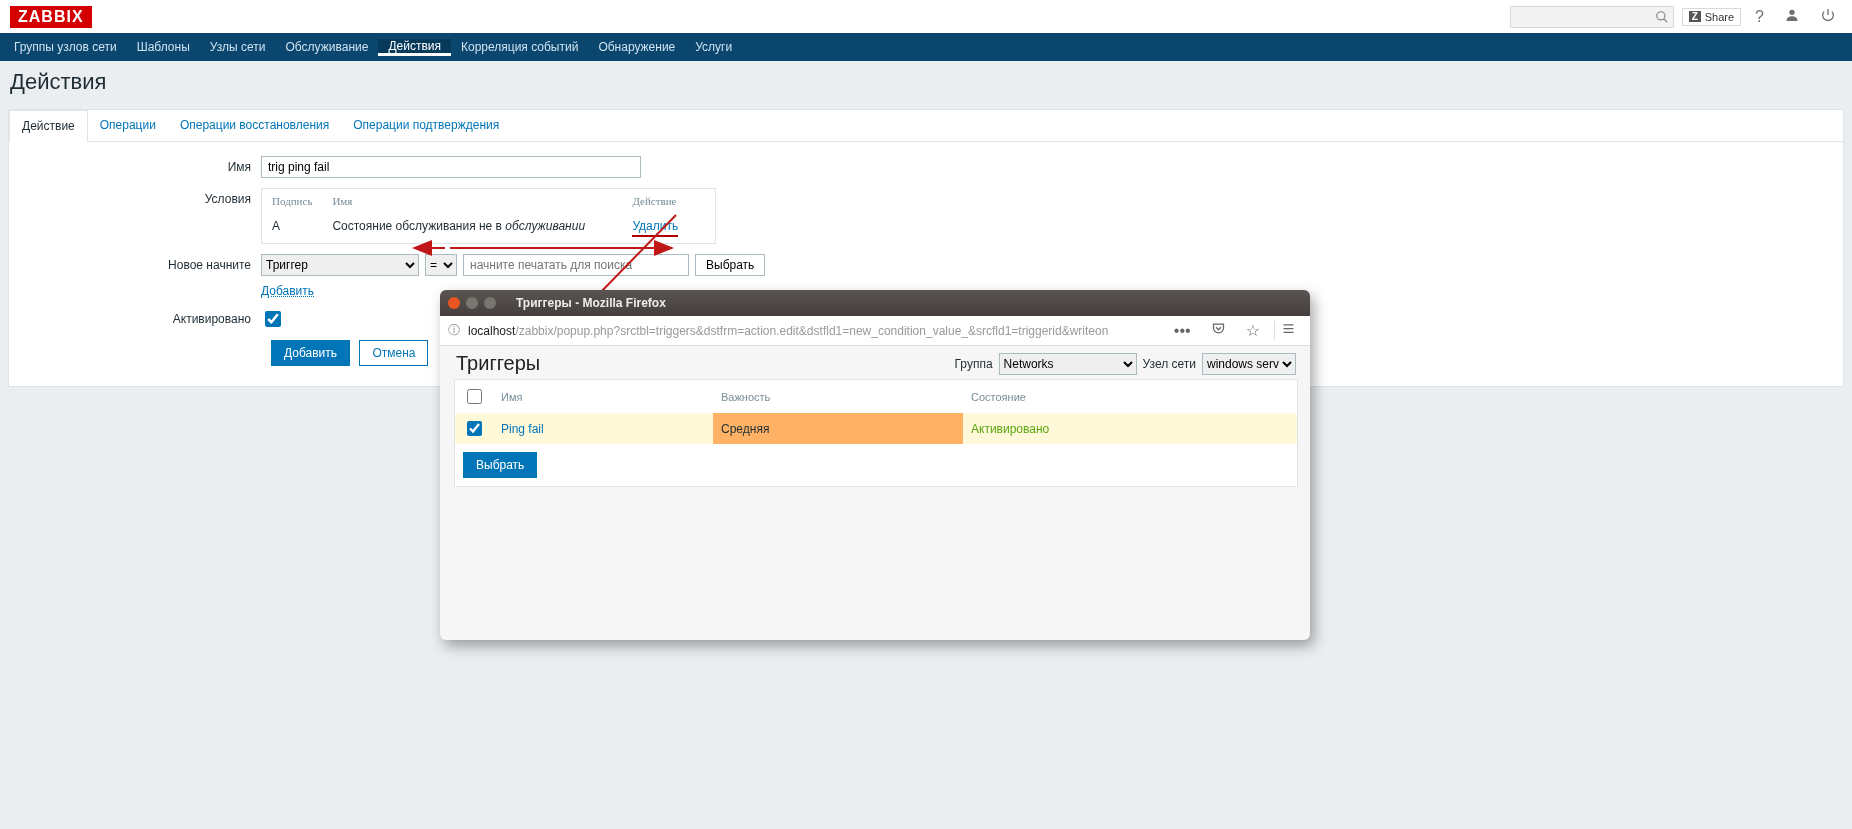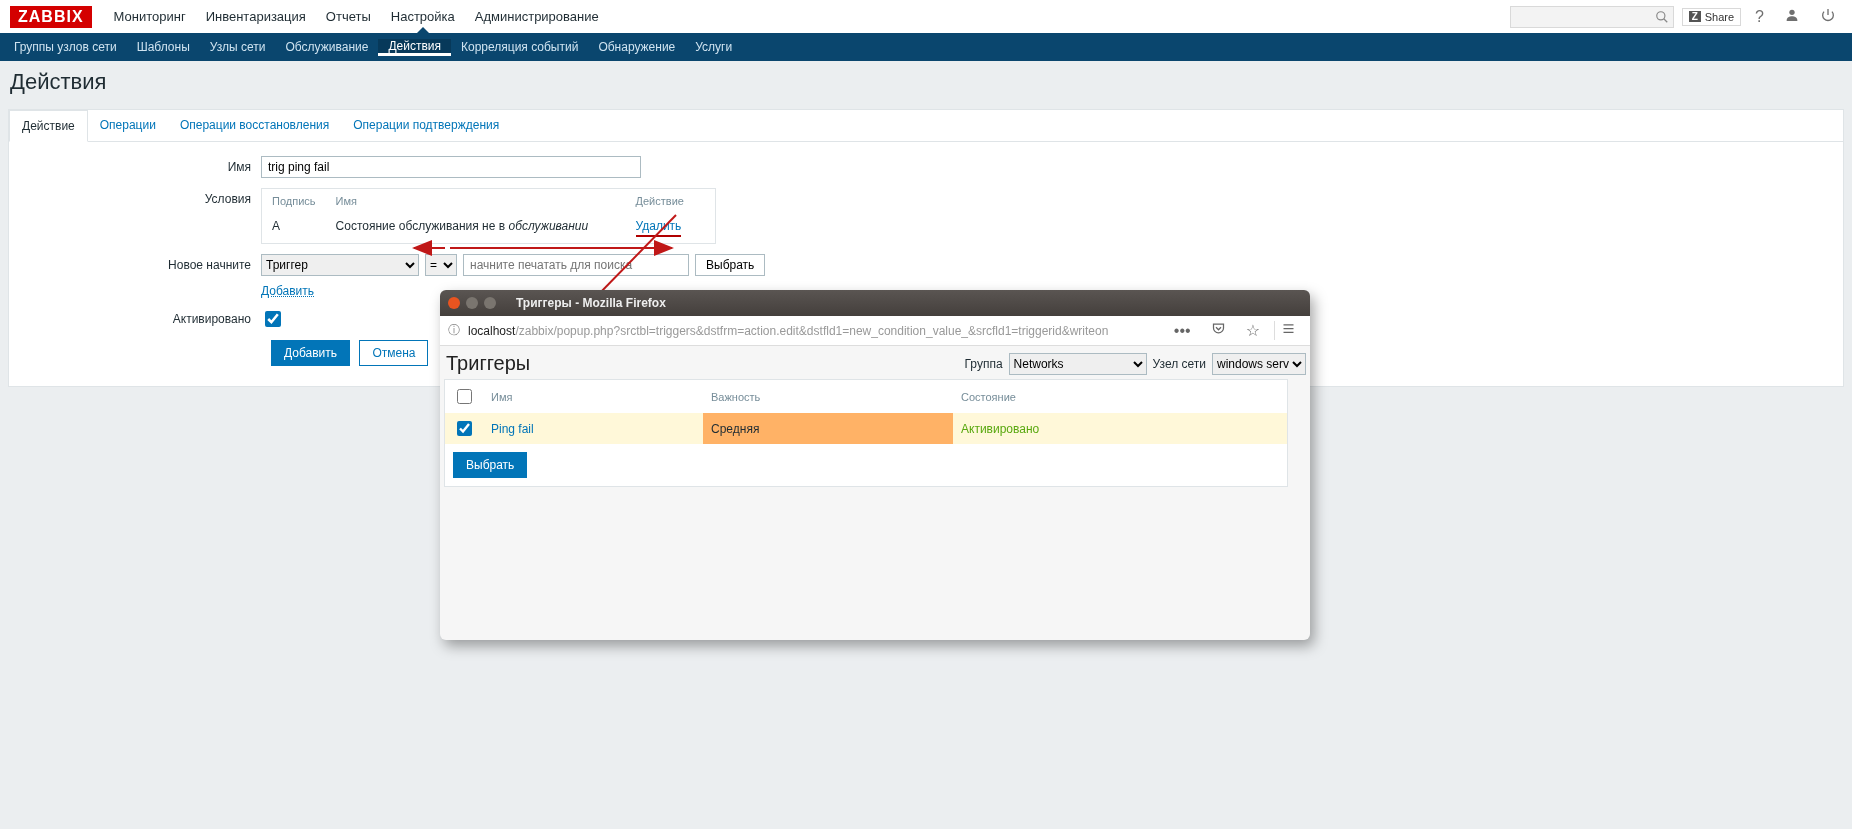--- a/index.html
+++ b/index.html
@@ -35,21 +35,21 @@
   .tabs .tab { padding:8px 12px; cursor:pointer; color:#0275b8; font-size:12px; }
   .tabs .tab.active { color:#1f2c33; border:1px solid #dfe4e7; border-bottom:1px solid #fff; margin-bottom:-1px; background:#fff; }
 
   .form { padding:14px 14px 20px; }
   .row { display:flex; align-items:flex-start; margin-bottom:10px; }
   .row > label { width:238px; text-align:right; padding:4px 10px 0 0; color:#1f2c33; }
   .row > .value { display:flex; flex-direction:column; }
 
   .text-input { border:1px solid #acbbc2; height:22px; padding:0 6px; font-size:12px; width:380px; }
   .cond-table { border:1px solid #dfe4e7; width:455px; border-collapse:collapse; }
-  .cond-table th { text-align:left; font-weight:normal; color:#768d99; padding:6px 10px; font-size:11px; }
+  .cond-table th { text-align:left; font-weight:normal; color:#768d99; padding:6px 10px; font-size:11px;font-family:Liberation Serif, serif; }
   .cond-table td { padding:6px 10px; font-size:12px; vertical-align:top; }
   .cond-table .delete-underline { border-bottom:2px solid #b00000; padding-bottom:2px; display:inline-block; }
 
   .newcond-row { display:flex; align-items:center; gap:6px; }
   .newcond-row select { border:1px solid #acbbc2; height:22px; font-size:12px; }
   .newcond-row .sel1 { width:158px; }
   .newcond-row .sel2 { width:32px; }
   .newcond-row .search-trig { border:1px solid #acbbc2; height:22px; padding:0 6px; font-size:12px; width:226px; color:#aaa; }
   .newcond-row .btn { border:1px solid #acbbc2; background:#fff; height:22px; padding:0 10px; font-size:12px; cursor:pointer; }
   .add-link { margin-top:8px; color:#0275b8; text-decoration:underline dotted; cursor:pointer; font-size:12px; display:inline-block;}
@@ -72,21 +72,21 @@
   .win-dot.max { background:#7a756f; }
   .popup-title { margin-left:14px; font-weight:bold; color:#eee; }
 
   .popup-urlbar { height:30px; background:#fff; border-bottom:1px solid #ddd; display:flex; align-items:center; padding:0 8px; gap:8px; color:#555; font-size:12px;}
   .popup-urlbar .info-icon { color:#888; }
   .popup-urlbar .url-host { color:#222; }
   .popup-urlbar .url-rest { color:#999; }
   .popup-urlbar .spacer { flex:1; }
   .url-right-icon { color:#666; padding:0 6px; cursor:pointer; font-size:16px;}
 
-  .popup-body { padding:6px 4px 10px; display:flex; flex-direction:column; flex:1; }
+  .popup-body { padding:6px 14px 10px; display:flex; flex-direction:column; flex:1; }
   .popup-body .trig-header { display:flex; align-items:center; justify-content:flex-end; gap:6px; margin-bottom:4px;}
   .popup-body .trig-header-title { font-size:20px; margin-right:auto; margin-left:2px; color:#222; }
   .popup-body select { border:1px solid #acbbc2; height:22px; font-size:12px; }
   .popup-body .grp-select { width:138px; }
   .popup-body .host-select { width:94px; }
 
   .trig-table { border:1px solid #dfe4e7; border-collapse:collapse; width:844px; background:#fff; }
   .trig-table th { text-align:left; font-weight:normal; color:#768d99; padding:6px 8px; font-size:11px; background:#fff; }
   .trig-table td { padding:5px 8px; font-size:12px; }
   .trig-table tbody tr.sel { background:#fff8d9; }
@@ -95,27 +95,20 @@
   .trig-table .name-link { color:#0275b8; }
   .trig-table .footer-cell { background:#fff; padding:8px; }
   .trig-table .check { width:15px; height:15px; accent-color:#0275b8; }
 
 </style>
 </head>
 <body>
 
 <div class="topnav">
   <span class="logo">ZABBIX</span>
-  <div class="menu">
-    <div class="item">Мониторинг</div>
-    <div class="item">Инвентаризация</div>
-    <div class="item">Отчеты</div>
-    <div class="item active">Настройка</div>
-    <div class="item">Администрирование</div>
-  </div>
   <div class="right">
     <div class="search">
       <input type="text" style="">
       <span class="icon">
         <svg width="14" height="14" viewBox="0 0 24 24" fill="none" stroke="currentColor" stroke-width="2">
             <circle cx="10" cy="10" r="7"></circle>
             <line x1="21" y1="21" x2="15" y2="15"></line>
           </svg>
       </span>
     </div>

